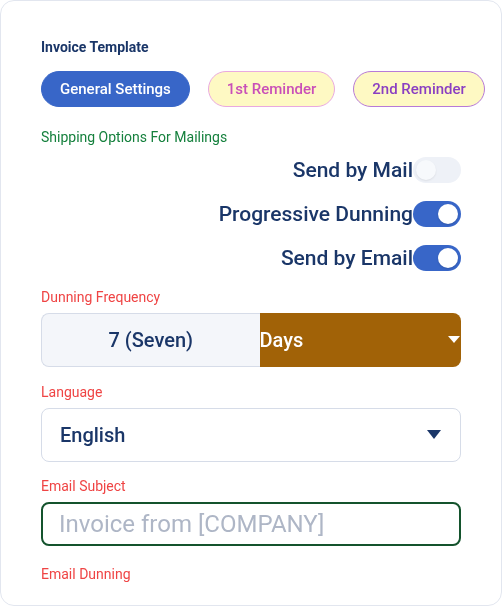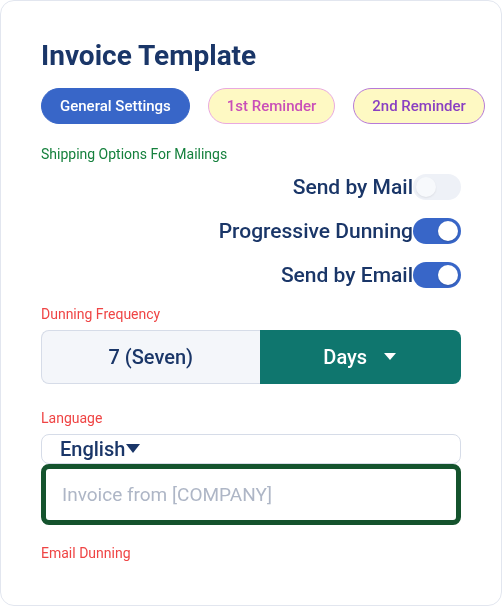--- a/index.html
+++ b/index.html
@@ -14,21 +14,21 @@
     width: 502px;
     height: 606px;
     border: 1px solid #e2e6ef;
     border-radius: 14px;
     padding: 38px 40px 0 40px;
     overflow: hidden;
     position: relative;
   }
   .title {
     color: #1a3668;
-    font-size: 28px;
+    font-size: 14px;
     font-weight: 700;
     margin-bottom: 16px;
   }
   .tabs {
     display: flex;
     gap: 18px;
     margin-bottom: 22px;
     white-space: nowrap;
   }
   .tab {
@@ -86,69 +86,70 @@
   .toggle.off .knob { left: 3px; background:#f7f9fc; box-shadow: 0 1px 2px rgba(0,0,0,0.08);}
   .toggle.on  .knob { right: 3px; }
   .field-label {
     color: #ef4444;
     font-size: 14px;
     margin-bottom: 8px;
     margin-top: 4px;
   }
   .dunning-group {
     display: flex;
-    margin-bottom: 26px;
+    margin-bottom: 17px;
   }
   .dunning-input {
     flex: 1;
     border: 1px solid #d6dce8;
     border-right: none;
     border-radius: 8px 0 0 8px;
     background: #f4f6fa;
     text-align: center;
     font-size: 20px;
     color: #1a3668;
     padding: 14px 8px;
     font-weight: 500;
   }
   .dunning-unit {
     flex: 1;
-    background: #0f766e;
+    background: #a16207;
     color: #fff;
     border-radius: 0 8px 8px 0;
     display: flex;
     align-items: center;
-    justify-content: center;
+    justify-content: space-between;
     gap: 16px;
     font-size: 20px;
     font-weight: 500;
     cursor: pointer;
   }
   .dunning-unit svg { fill: #fff; }
   .select {
     border: 1px solid #d6dce8;
     border-radius: 8px;
-    padding: 2px 18px;
+    padding: 14px 18px;
     display: flex;
     align-items: center;
-    justify-content: flex-start;
-    cursor: pointer;
+    justify-content: space-between;
+    cursor: pointer;
+    margin-bottom: 16px;
   }
   .select span {
     color: #1a3668;
     font-size: 20px;
     font-weight: 500;
   }
   .select svg { fill: #1a3668; }
   .text-input {
     width: 100%;
-    border: 5px solid #14532d;
+    border: 2px solid #14532d;
     border-radius: 8px;
-    padding: 14px 16px;
-    font-size: 19px;
+    padding: 6px 16px;
+    font-size: 24px;
     color: #1a3668;
     margin-bottom: 16px;
     font-family: inherit;
   }
   .text-input::placeholder { color: #aeb6c6; }
 </style>
 </head>
 <body>
 
 <div class="panel">
@@ -197,17 +198,18 @@
   </div>
 
   <div class="field-label">Language</div>
   <div class="select">
     <span>English</span>
     <svg width="16" height="12" viewBox="0 0 16 12">
         <path d="M1 1 L8 10 L15 1 Z"></path>
       </svg>
   </div>
 
+  <div class="field-label">Email Subject</div>
   <input class="text-input" type="text" placeholder="Invoice from [COMPANY]" style="">
 
   <div class="field-label">Email Dunning</div>
 
 </div>
 
 </body></html>

